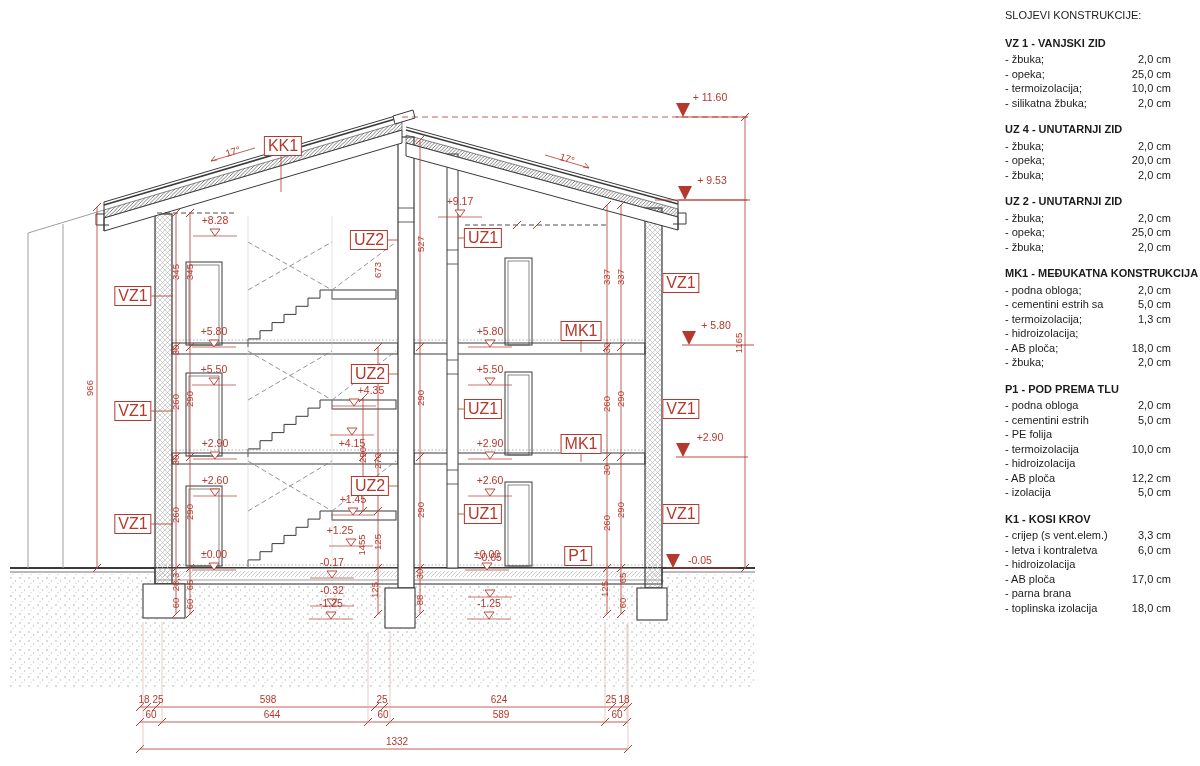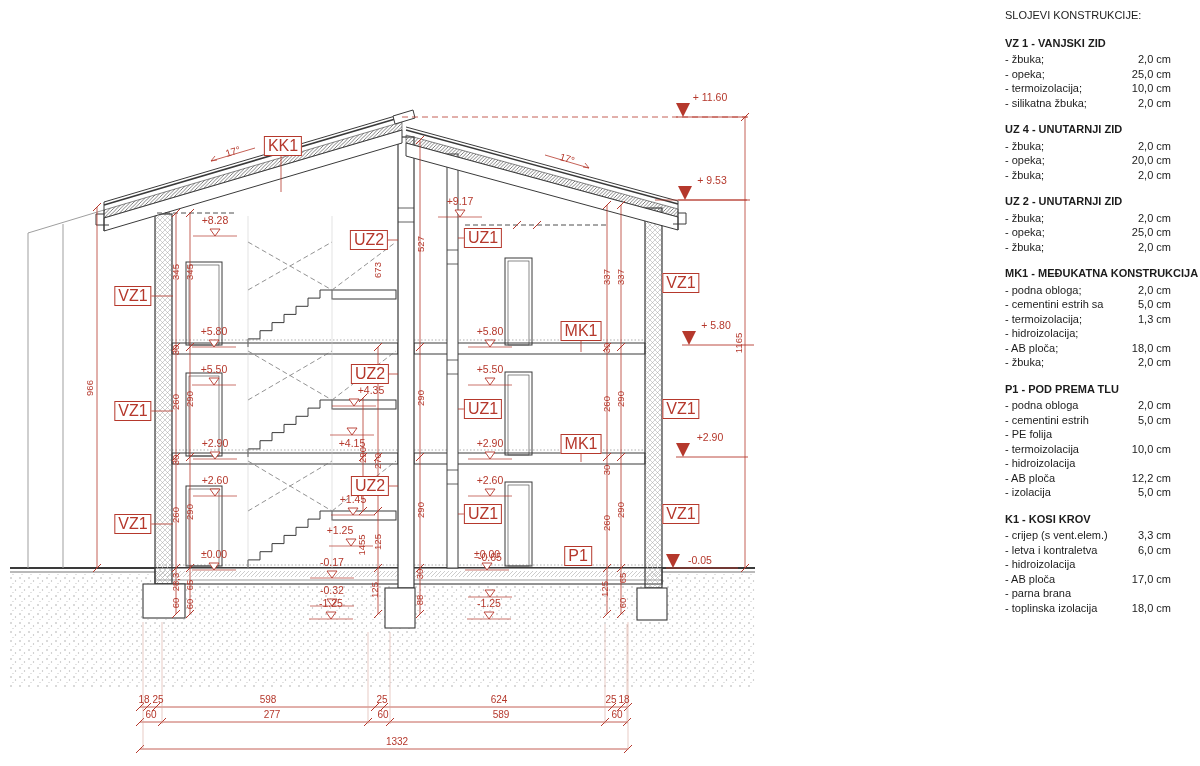--- a/index.html
+++ b/index.html
@@ -383,21 +383,21 @@
       <span class="lbl dv" style="left: 623px; top: 603px;">60</span>
       <span class="lbl dv" style="left: 605px; top: 589px;">125</span>
       <span class="lbl dh" style="left: 144px; top: 700px;">18</span>
       <span class="lbl dh" style="left: 158px; top: 700px;">25</span>
       <span class="lbl dh" style="left: 268px; top: 700px;">598</span>
       <span class="lbl dh" style="left: 382px; top: 700px;">25</span>
       <span class="lbl dh" style="left: 499px; top: 700px;">624</span>
       <span class="lbl dh" style="left: 611px; top: 700px;">25</span>
       <span class="lbl dh" style="left: 624px; top: 700px;">18</span>
       <span class="lbl dh" style="left: 151px; top: 715px;">60</span>
-      <span class="lbl dh" style="left: 272px; top: 715px;">277</span>
+      <span class="lbl dh" style="left: 272px; top: 715px;">644</span>
       <span class="lbl dh" style="left: 383px; top: 715px;">60</span>
       <span class="lbl dh" style="left: 501px; top: 715px;">589</span>
       <span class="lbl dh" style="left: 617px; top: 715px;">60</span>
       <span class="lbl dh" style="left: 397px; top: 742px;">1332</span>
       <span class="lbl al" style="left: 233px; top: 152px;">17°</span>
       <span class="lbl ar" style="left: 567px; top: 159px;">17°</span>
     </div>
 
   <aside id="legend">
     <div class="leg-title">SLOJEVI KONSTRUKCIJE:</div>

